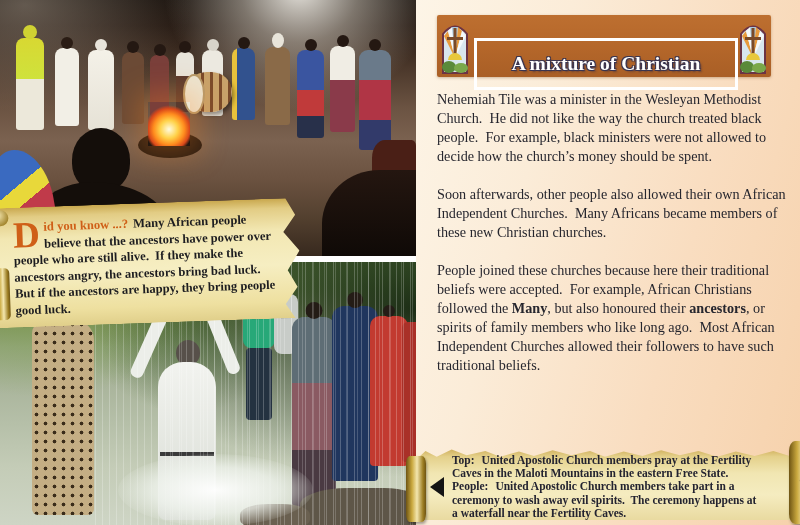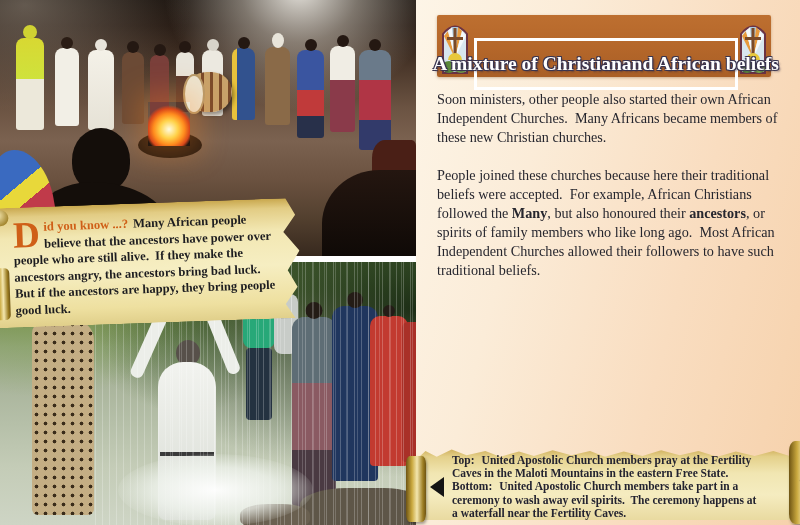--- a/index.html
+++ b/index.html
@@ -209,36 +209,36 @@
           <polygon points="13,40 16,9 20,13" fill="#e89a3c"></polygon>
         <polygon points="13,40 20,13 24,18" fill="#f4f8fa"></polygon>
         <rect x="11.5" y="10" width="3" height="32" fill="#7a4a28"></rect>
           <rect x="5" y="19" width="16" height="3" fill="#7a4a28"></rect>
         <path d="M6,42 A7,7 0 0 1 20,42 Z" fill="#e8c83c"></path>
         <ellipse cx="7" cy="49" rx="7" ry="6" fill="#5a8a3a"></ellipse>
           <ellipse cx="19" cy="50" rx="7" ry="5" fill="#7aa84a"></ellipse>
       </svg>
       <div class="banner-box">
         <div class="banner-line">A mixture of Christian</div>
-        <div class="banner-line">and African beliefs</div>
       </div>
     </div>
 
     <div class="body-col">
-      <p class="para">Soon ministers, other people also started their own African Independent Churches.  Many Africans became members of these new Christian churches.</p>
+      <p class="para">Nehemiah Tile was a minister in the Wesleyan Methodist Church.  He did not like the way the church treated black people.  For example, black ministers were not allowed to decide how the church’s money should be spent.</p>
+      <p class="para">Soon afterwards, other people also allowed their own African Independent Churches.  Many Africans became members of these new Christian churches.</p>
       <p class="para"><span>People joined these churches because here their traditional beliefs were accepted.  For example, African Christians followed the </span><b>Many</b><span>, but also honoured their </span><b>ancestors</b><span>, or spirits of family members who like long ago.  Most African Independent Churches allowed their followers to have such traditional beliefs.</span></p>
     </div>
   </div>
 
   <div class="cap-scroll">
     <div class="cap-parch"></div>
     <div class="roll left"></div>
     <div class="cap-arrow"></div>
     <div class="cap-text">
       <div class="cap-line"><span class="cap-label">Top:</span><span>United Apostolic Church members pray at the Fertility Caves in the Maloti Mountains in the eastern Free State.</span></div>
-      <div class="cap-line"><span class="cap-label">Bottom:</span><span>United Apostolic Church members take part in a ceremony to wash away evil spirits.  The ceremony happens at a waterfall near the Fertility Caves.</span></div>
+      <div class="cap-line"><span class="cap-label">People:</span><span>United Apostolic Church members take part in a ceremony to wash away evil spirits.  The ceremony happens at a waterfall near the Fertility Caves.</span></div>
     </div>
     <div class="roll right">
       <span class="pageno">9</span>
     </div>
   </div>
 
 </div>
 
 </body></html>

